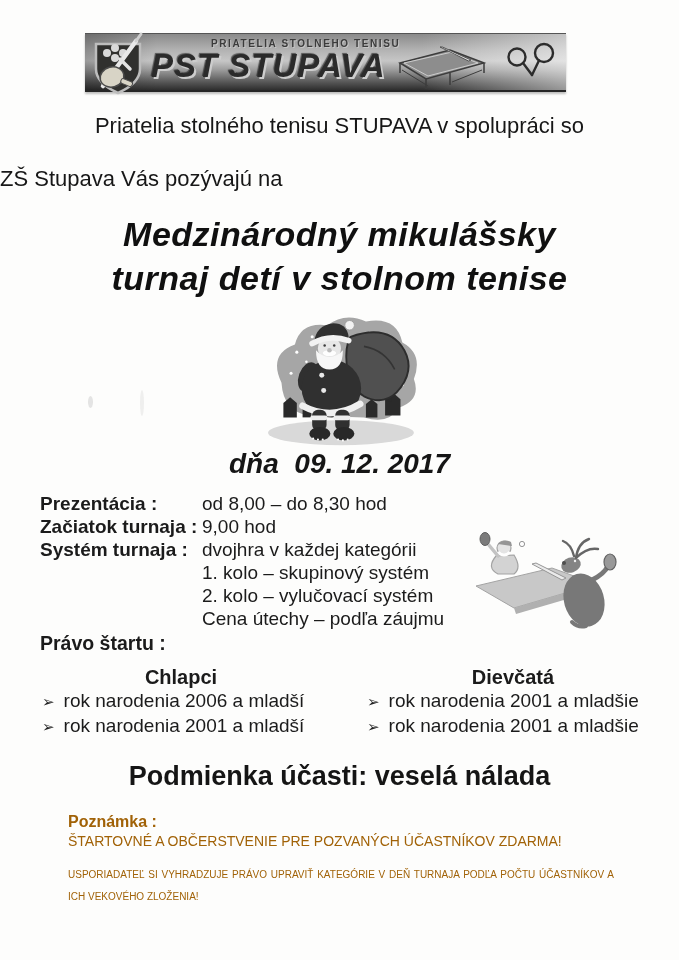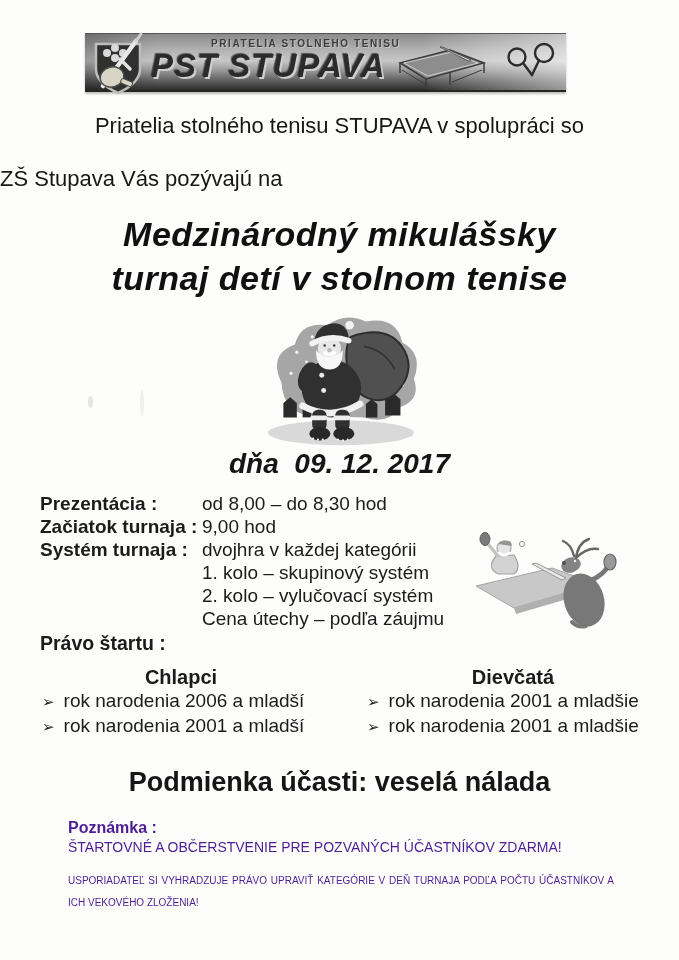--- a/index.html
+++ b/index.html
@@ -73,25 +73,25 @@
   .eligibility-heading { margin: 2px 0 0 40px; font-size: 19.5px; font-weight: bold; }
   
   .columns { display: flex; margin-top: 10px; font-size: 19px; gap: 44px; }
   .col-boys  { width: 278px; margin-left: 42px; }
   .col-girls { width: 292px; margin-left: 3px; }
   .col-title { text-align: center; font-weight: bold; font-size: 20px; line-height: 24px; }
   .elig-item { display: flex; align-items: baseline; line-height: 24px; white-space: nowrap; }
   .bullet { font-size: 15px; margin-right: 9px; flex: 0 0 auto; color: #222; }
   
   .condition {
-    margin-top: 28px; text-align: center;
+    margin-top: 22px; text-align: center;
     font-size: 27px; font-weight: bold; color: #151515;
   }
   
-  .notes { margin: 20px 55px 8px 68px; color: #4c1d95; }
+  .notes { margin: 20px 55px 8px 68px; color: #a16207; }
   .notes-heading { font-size: 16px; font-weight: bold; line-height: 20px; }
   .note-1 { font-size: 14px; line-height: 18px; }
   .note-2 { margin-top: 14px; font-size: 10px; line-height: 22px; width: 546px; text-align: justify; }
   
   .speck { position: absolute; background: #9a9a9a; opacity: .25; border-radius: 50%; }
   .speck-1 { left: 88px; top: 396px; width: 5px; height: 12px; }
   .speck-2 { left: 140px; top: 390px; width: 4px; height: 26px; opacity: .14; }
 </style>
 </head>
 <body>

